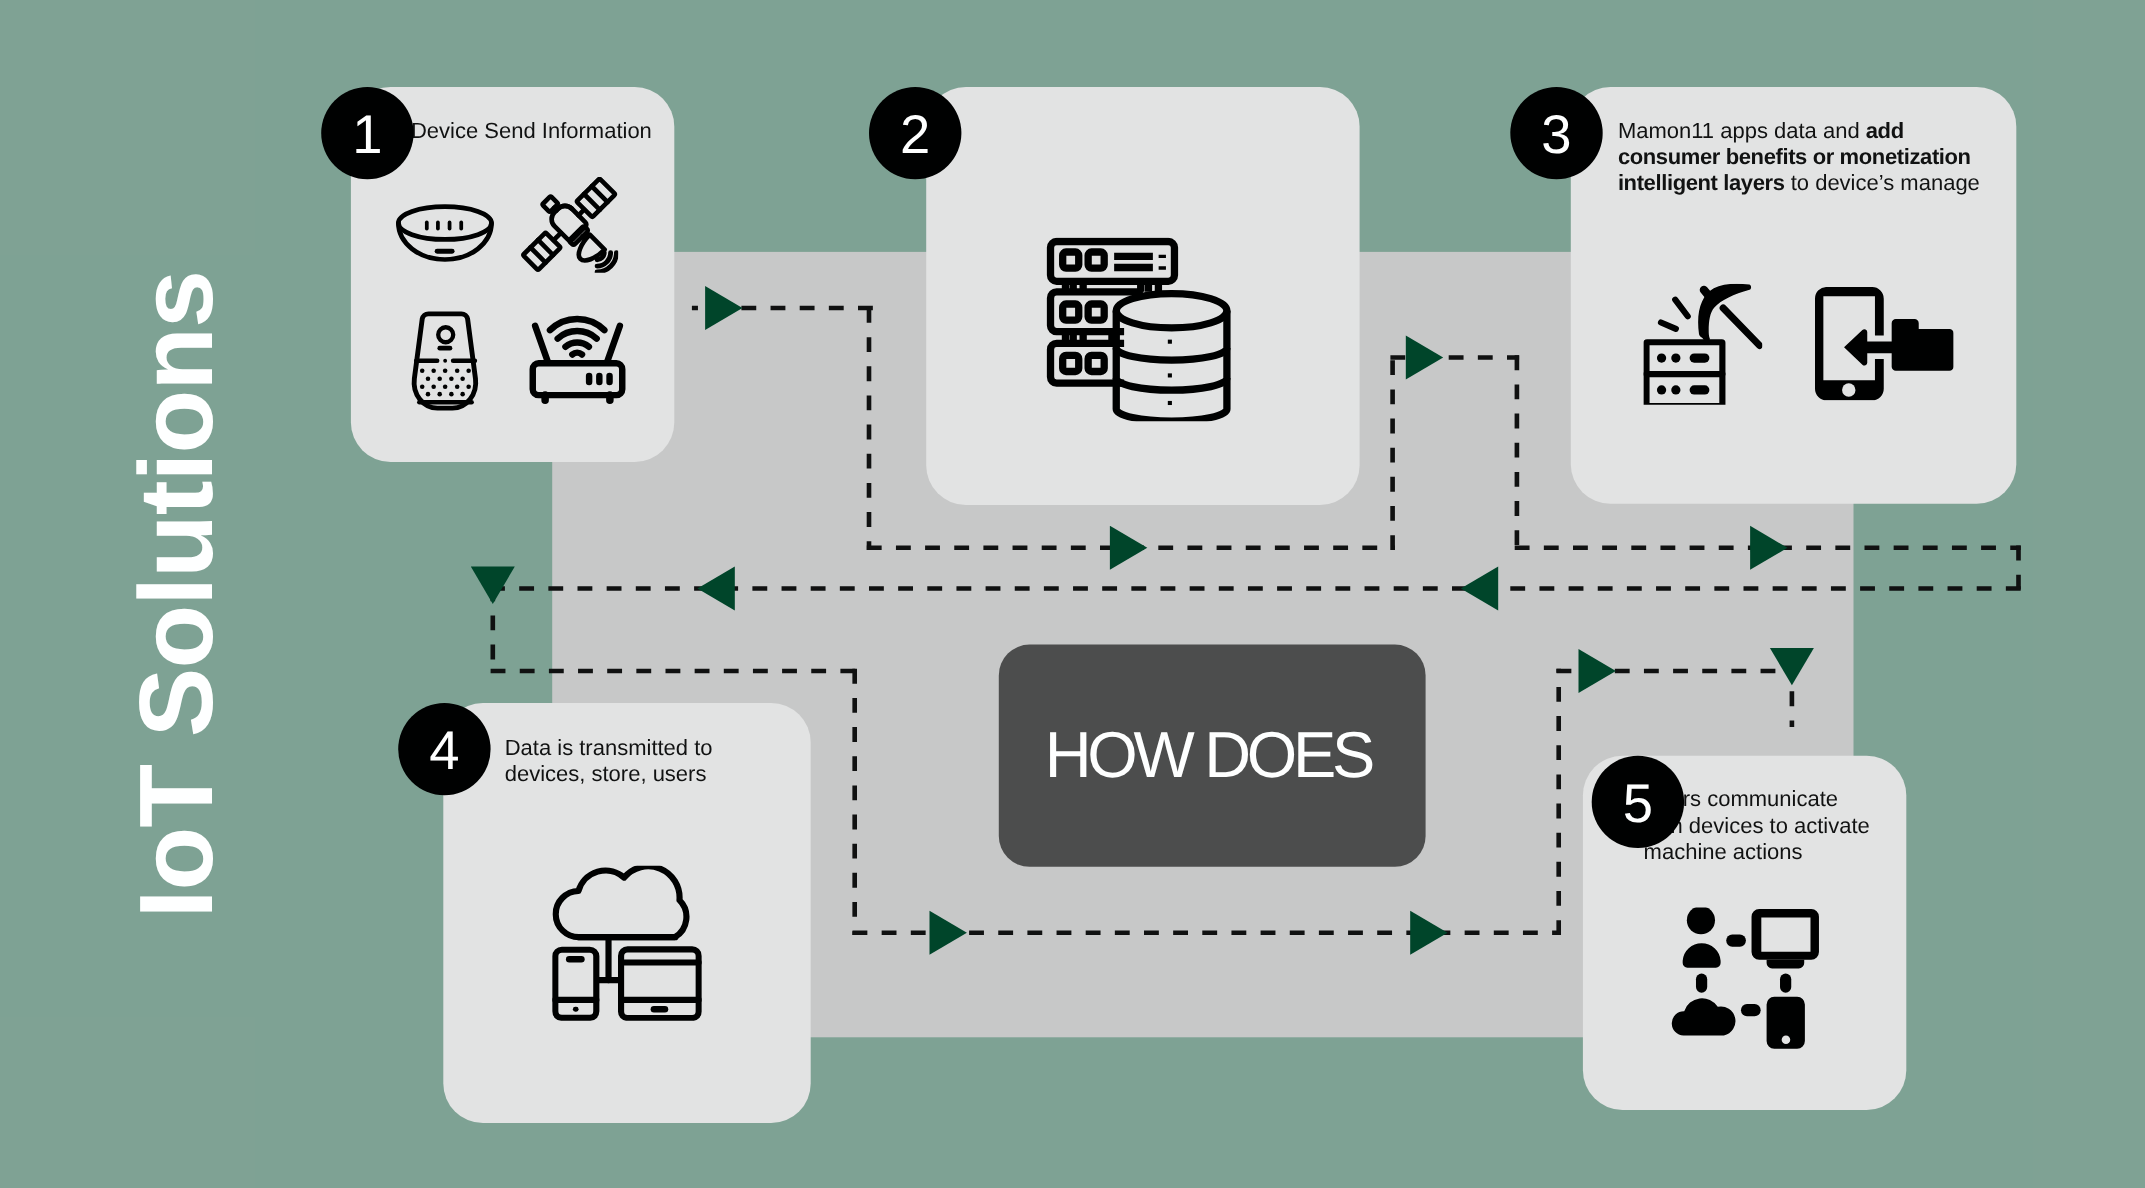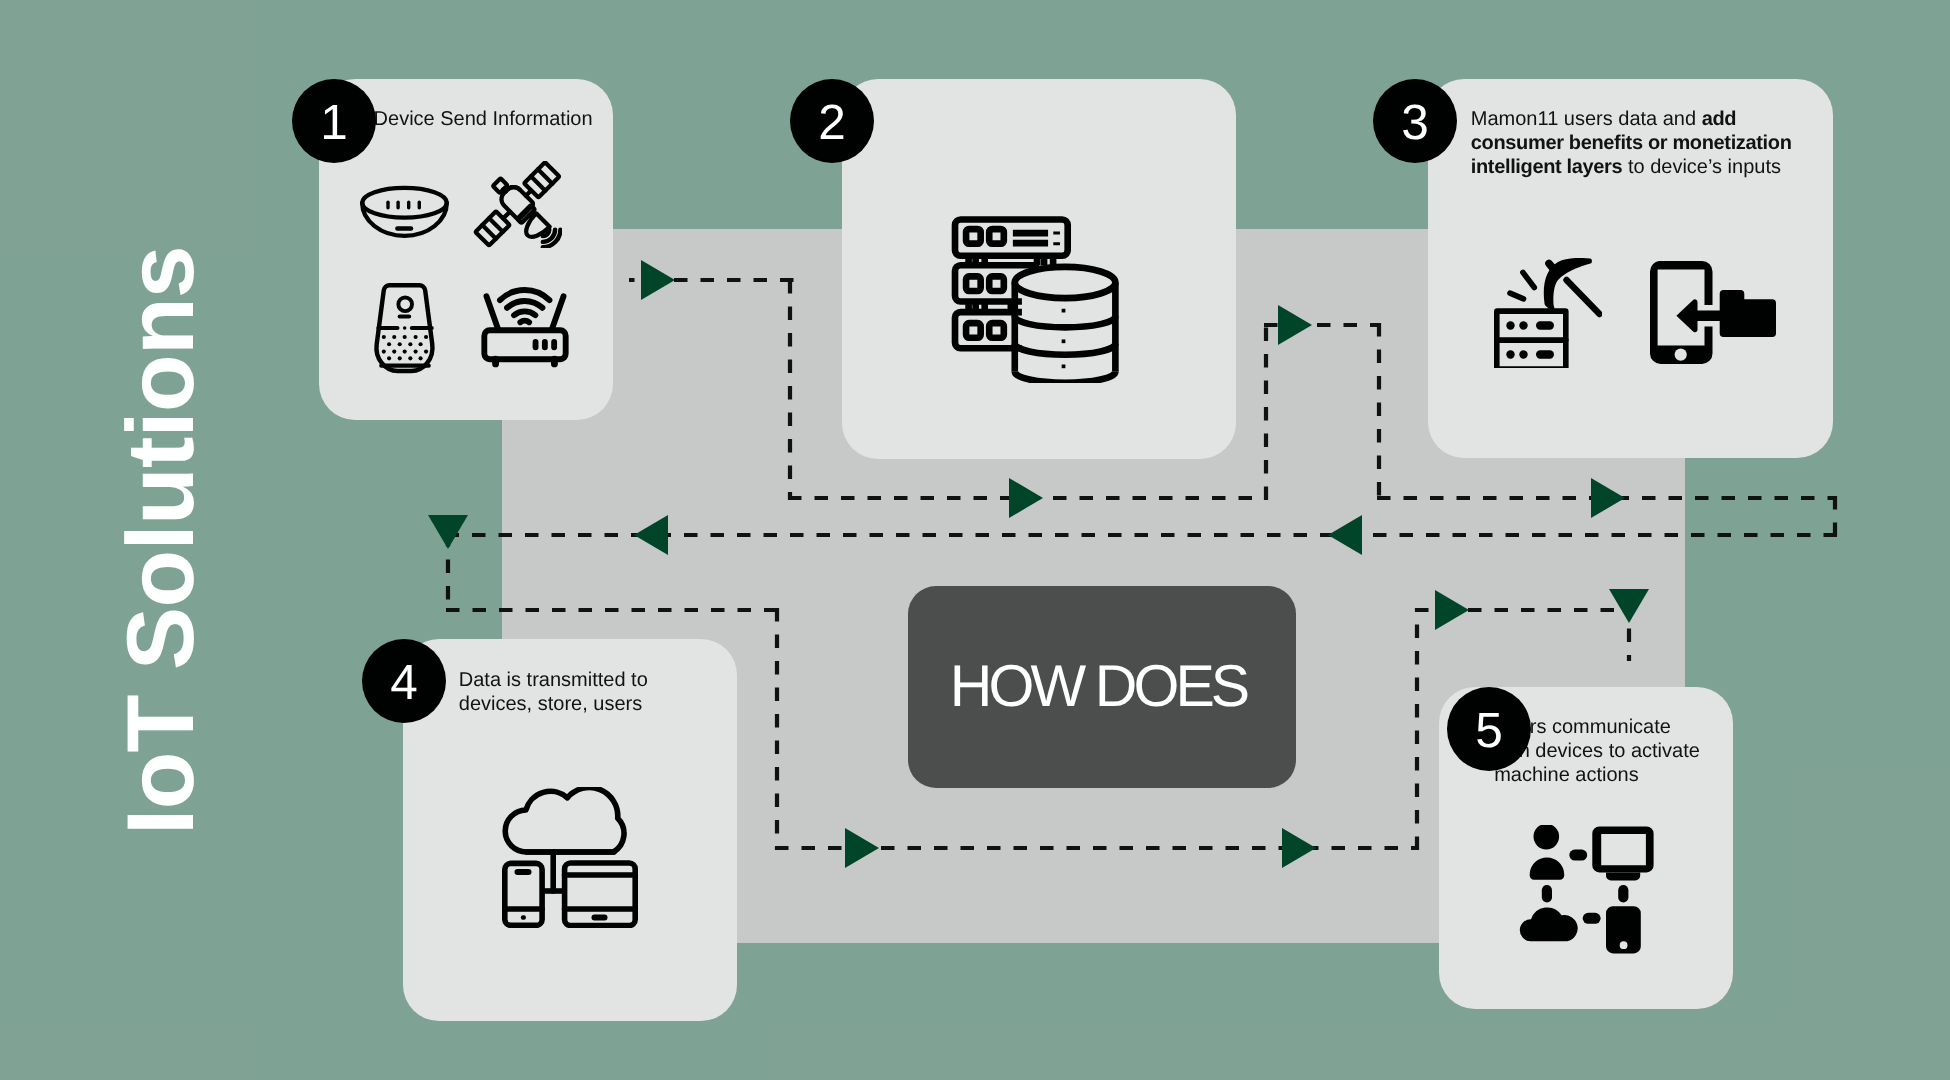--- a/index.html
+++ b/index.html
@@ -205,21 +205,21 @@
           <rect x="109.5" y="92.2" width="3.7" height="3.7"></rect>
           <rect x="109.5" y="122.7" width="3.7" height="3.7"></rect>
           <rect x="109.5" y="147.6" width="3.7" height="3.7"></rect>
         </g>
       </svg>
     </div>
   </div>
   <div class="badge" style="left:790px;top:79px;">2</div>
 
   <div class="card" style="left:1428px;top:79px;width:405px;height:379px;">
-    <div class="hdr" style="left:42.8px;top:27.5px;width:330px;"><span>Mamon11 users data and </span><span style="font-weight: 700; letter-spacing: -0.35px;">add consumer benefits or monetization intelligent layers</span><span> to device’s inputs</span></div>
+    <div class="hdr" style="left:42.8px;top:27.5px;width:330px;"><span>Mamon11 apps data and </span><span style="font-weight: 700; letter-spacing: -0.35px;">add consumer benefits or monetization intelligent layers</span><span> to device’s manage</span></div>
     <div class="art" style="left:0;top:0;width:405px;height:379px;">
       <svg style="position:absolute;left:66px;top:179px;" width="108" height="110" viewBox="0 0 108 110" fill="none" stroke="#000" stroke-width="5.6" stroke-linecap="round" stroke-linejoin="round">
 
         <path d="M28.9 14.4 L40.3 29.5"></path>
         <path d="M16 35.2 L29.5 40.9"></path>
 
         <path fill="#000" stroke="none" d="M50.5 45.5 C47.8 25.5 52.5 10.5 64 4 C72 -0.2 83.5 -0.8 96.2 0.6
                  C98.2 0.8 98.6 4.8 96.5 5.4
                  C82 9.5 71 14.5 64.5 21.5 C60 26.5 59.2 36 59.4 44.5
                  C59.5 46.8 59.8 48.3 60.3 49.6

